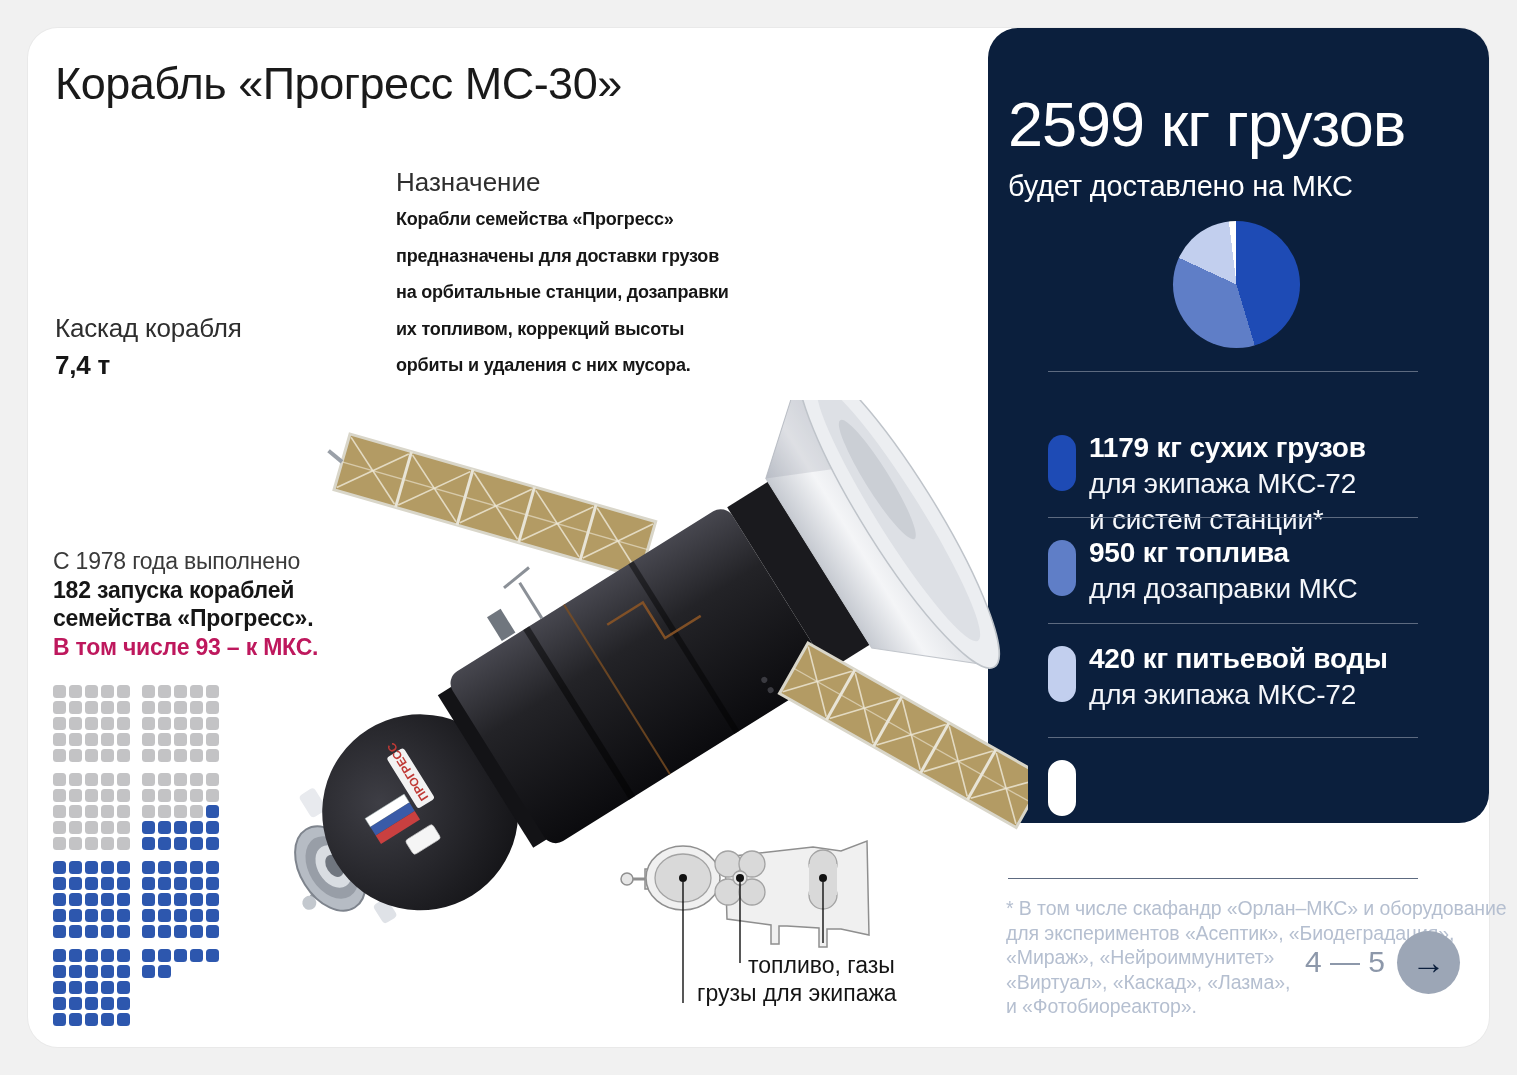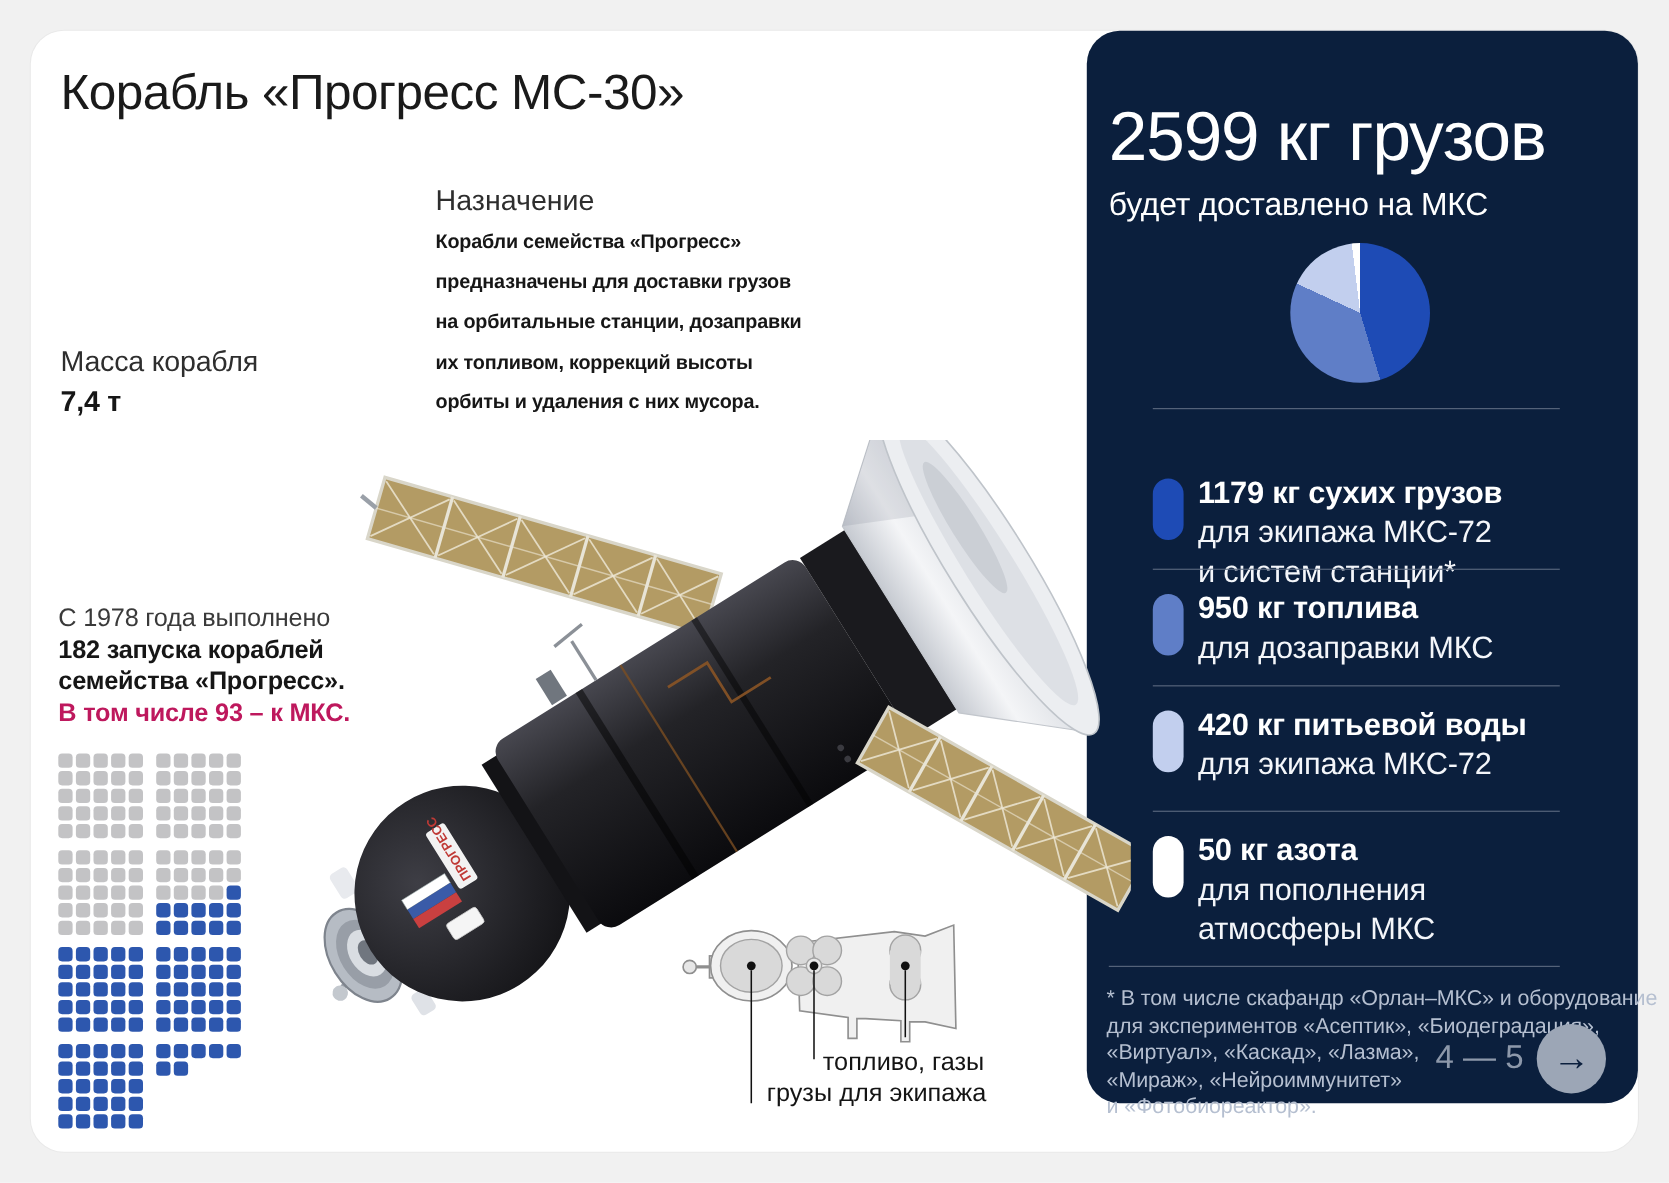--- a/index.html
+++ b/index.html
@@ -1,21 +1,21 @@
 <!DOCTYPE html>
 <html lang="ru"><head>
 <meta charset="utf-8">
 <style>
   html,body{margin:0;padding:0;background:#f1f1f1;}
   .page{position:relative;width:1517px;height:1075px;background:#f1f1f1;overflow:hidden;
         font-family:"Liberation Sans","DejaVu Sans",sans-serif;color:#1c1c1c;}
   .abs{position:absolute;}
   .card{position:absolute;left:28px;top:28px;width:1461px;height:1019px;background:#ffffff;
         border-radius:30px;box-shadow:0 0 0 1px rgba(0,0,0,0.03);}
-  .panel{position:absolute;left:988px;top:28px;width:501px;height:975px;background:#0b1f3d;
+  .panel{position:absolute;left:988px;top:28px;width:501px;height:795px;background:#0b1f3d;
          border-radius:30px;color:#ffffff;}
   .title{font-size:45px;font-weight:400;letter-spacing:-0.5px;color:#1a1a1a;white-space:nowrap;}
   .speclabel{font-size:26px;font-weight:400;color:#2e2e2e;}
   .specbold{font-size:26px;font-weight:700;color:#161616;}
   .speccol{line-height:37px;white-space:nowrap;letter-spacing:-0.2px;}
   .purpose p{margin:0;font-size:18px;font-weight:700;line-height:36.5px;letter-spacing:-0.2px;color:#161616;white-space:nowrap;}
   .stats{font-size:23px;line-height:28.6px;letter-spacing:-0.2px;white-space:nowrap;}
   .stats .b{font-weight:700;color:#161616;}
   .stats .r{font-weight:400;color:#3a3a3a;}
   .wrow{display:flex;margin-bottom:3px;}
@@ -40,21 +40,21 @@
 </head>
 <body>
 
 <div class="page">
 
   <div class="card"></div>
 
   <div class="abs title" style="left:55px;top:58px;">Корабль «Прогресс МС-30»</div>
 
   <div class="abs speccol" style="left:55px;top:310px;">
-    <div class="speclabel">Масса корабля</div>
+    <div class="speclabel">Каскад корабля</div>
     <div class="specbold">7,4 т</div>
   </div>
 
   <div class="abs" style="left:396px;top:164px;">
     <div class="speclabel" style="line-height:37px;">Назначение</div>
     <div class="purpose">
       <p>Корабли семейства «Прогресс»</p>
       <p>предназначены для доставки грузов</p>
       <p>на орбитальные станции, дозаправки</p>
       <p>их топливом, коррекций высоты</p>
@@ -343,33 +343,28 @@
       <span class="swatch" style="background: rgb(194, 207, 238);"></span>
       <div class="legend-text">
         <div class="lt">420 кг питьевой воды</div>
         <div class="ld">для экипажа МКС-72</div>
       </div>
     </div>
     <div class="divider" style="top:709px;"></div>
 
     <div class="legend-item" style="top:727px;">
       <span class="swatch" style="background: rgb(255, 255, 255);"></span>
-      <div class="legend-text">
-        <div class="lt">50 кг азота</div>
-        <div class="ld">для пополнения</div>
-        <div class="ld">атмосферы МКС</div>
-      </div>
     </div>
     <div class="divider" style="left:20px;width:410px;top:850px;"></div>
 
     <div class="abs footnote" style="left:18px;top:868px;">
       <div>* В том числе скафандр «Орлан–МКС» и оборудование</div>
       <div>для экспериментов «Асептик», «Биодеградация»,</div>
+      <div>«Мираж», «Нейроиммунитет»</div>
       <div>«Виртуал», «Каскад», «Лазма»,</div>
-      <div>«Мираж», «Нейроиммунитет»</div>
       <div>и «Фотобиореактор».</div>
     </div>
 
     <div class="abs pagelabel" style="left:317px;top:917px;">4 — 5</div>
     <div class="navbtn" style="left:409px;top:903px;">
       <span>→</span>
     </div>
   </div>
 
   <svg class="abs" style="left:268px;top:400px;" width="760" height="570" viewBox="0 0 760 570">

